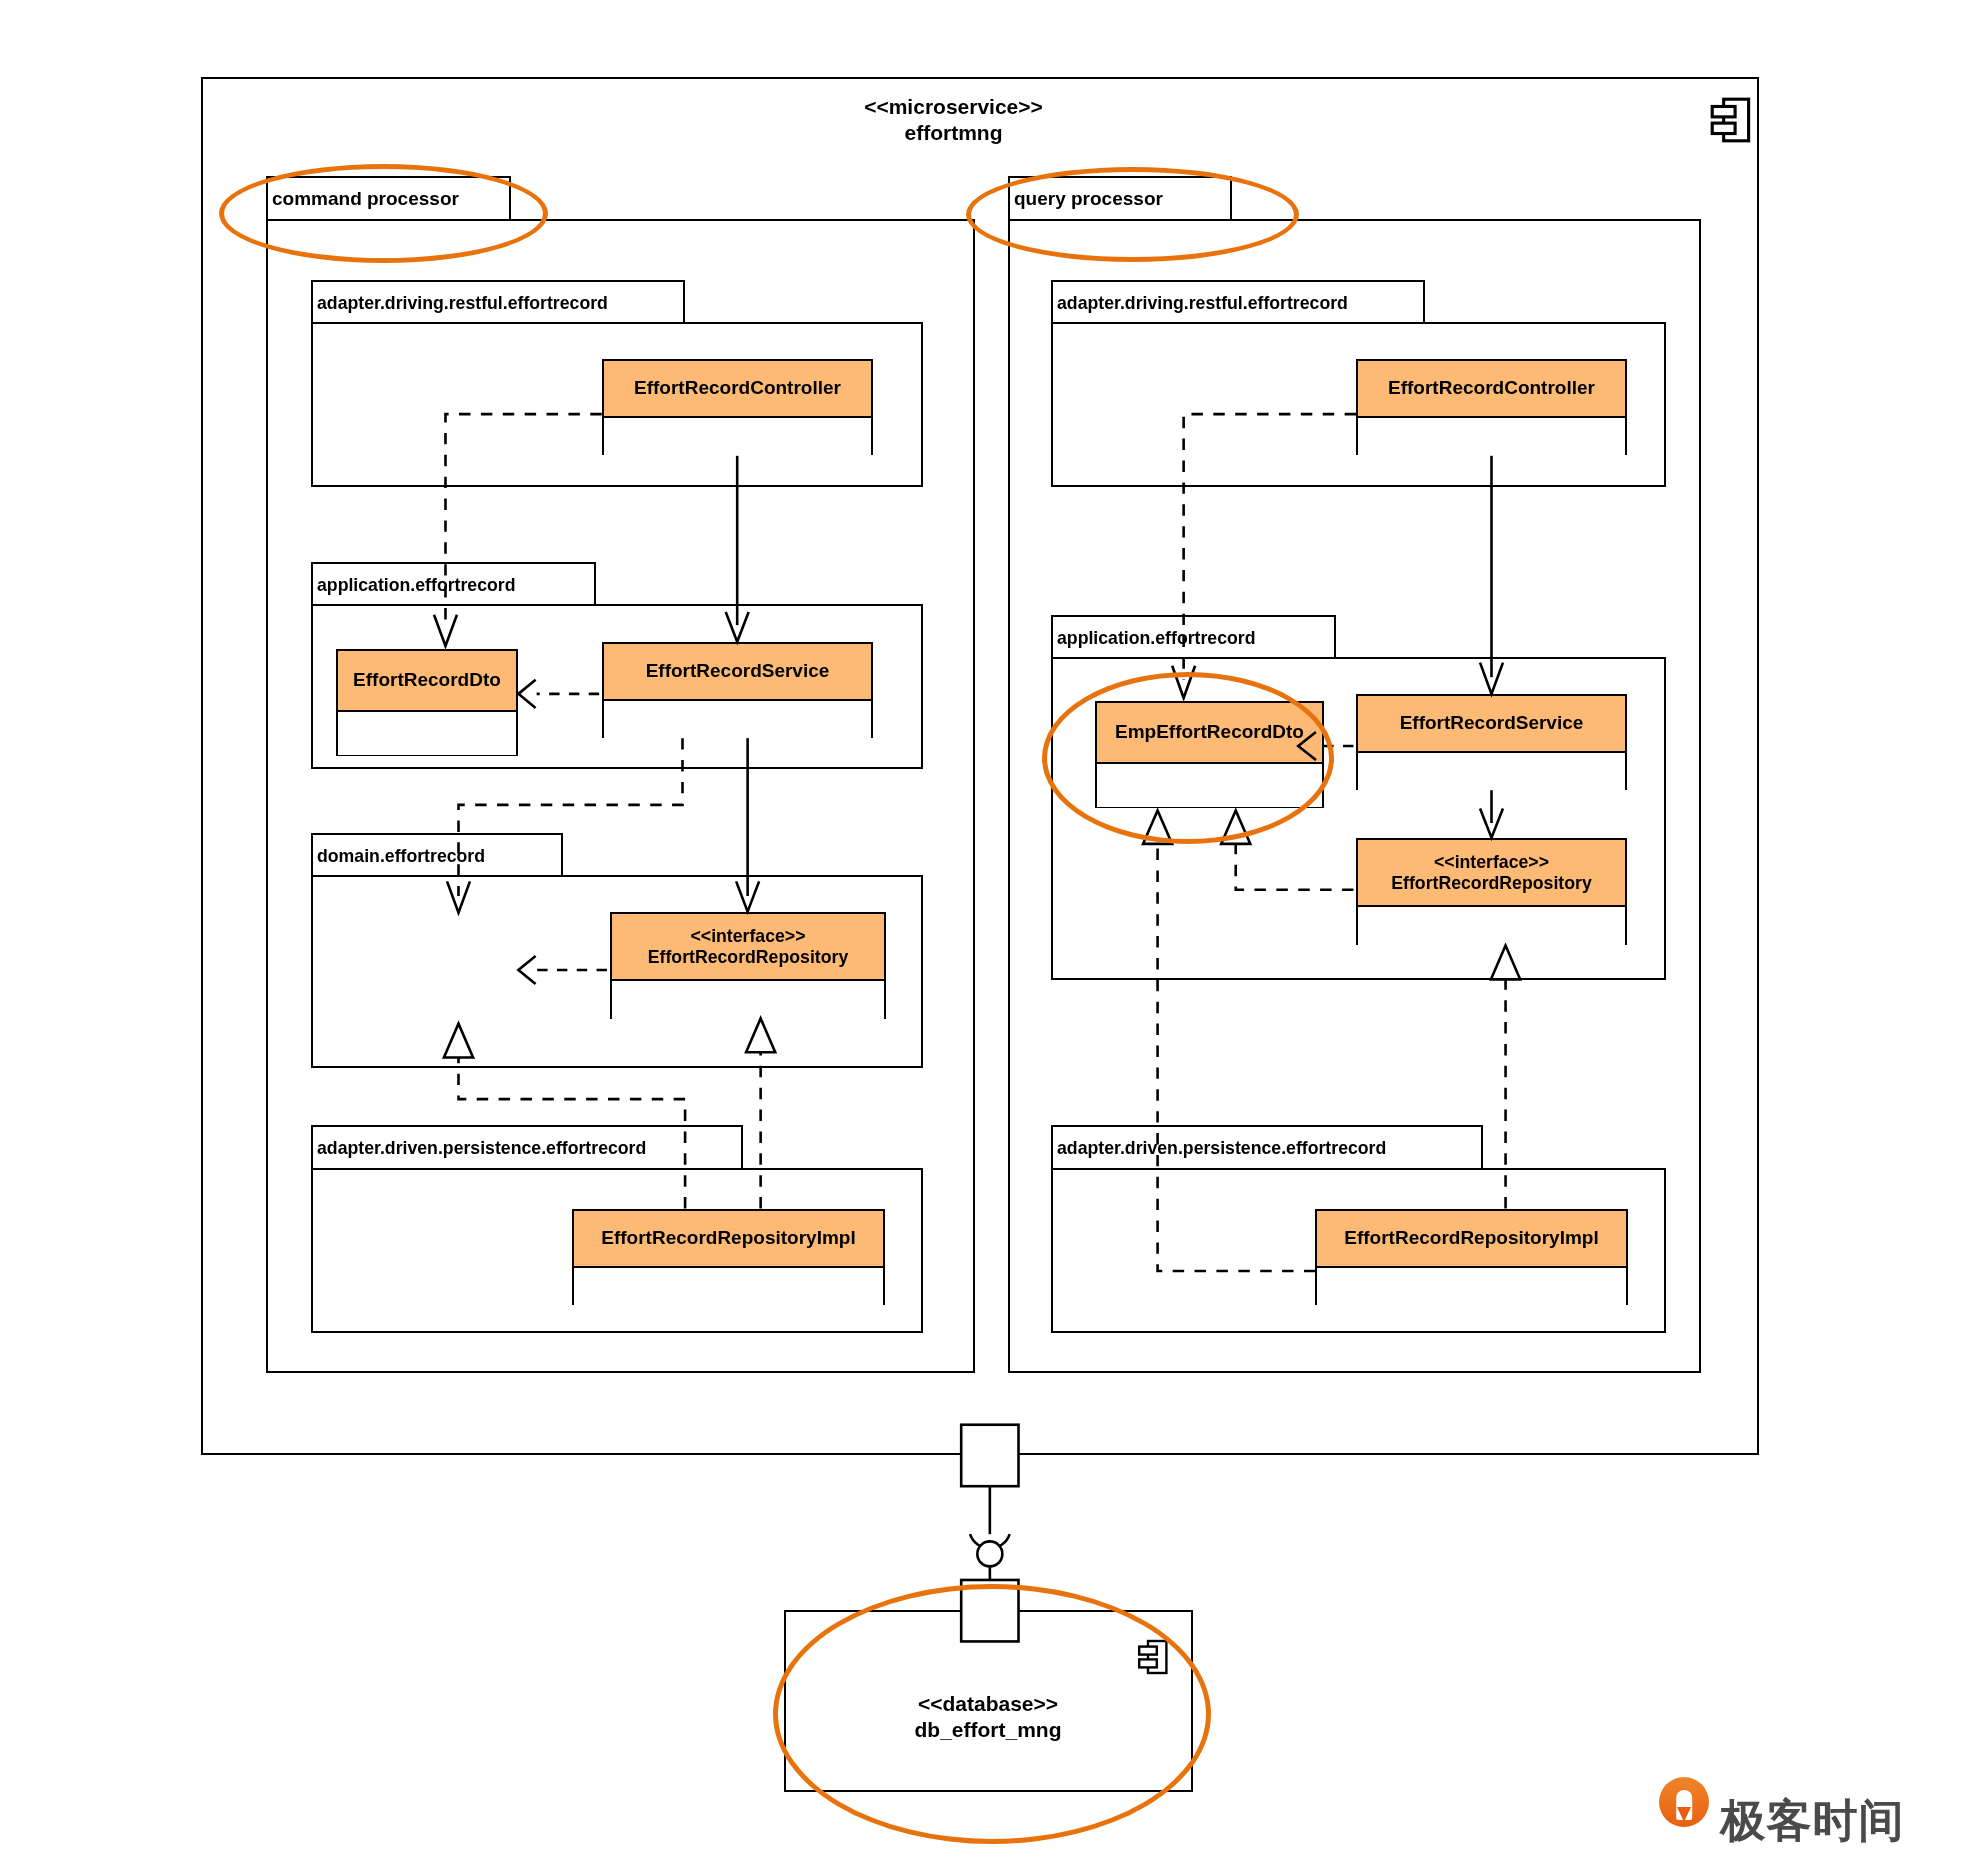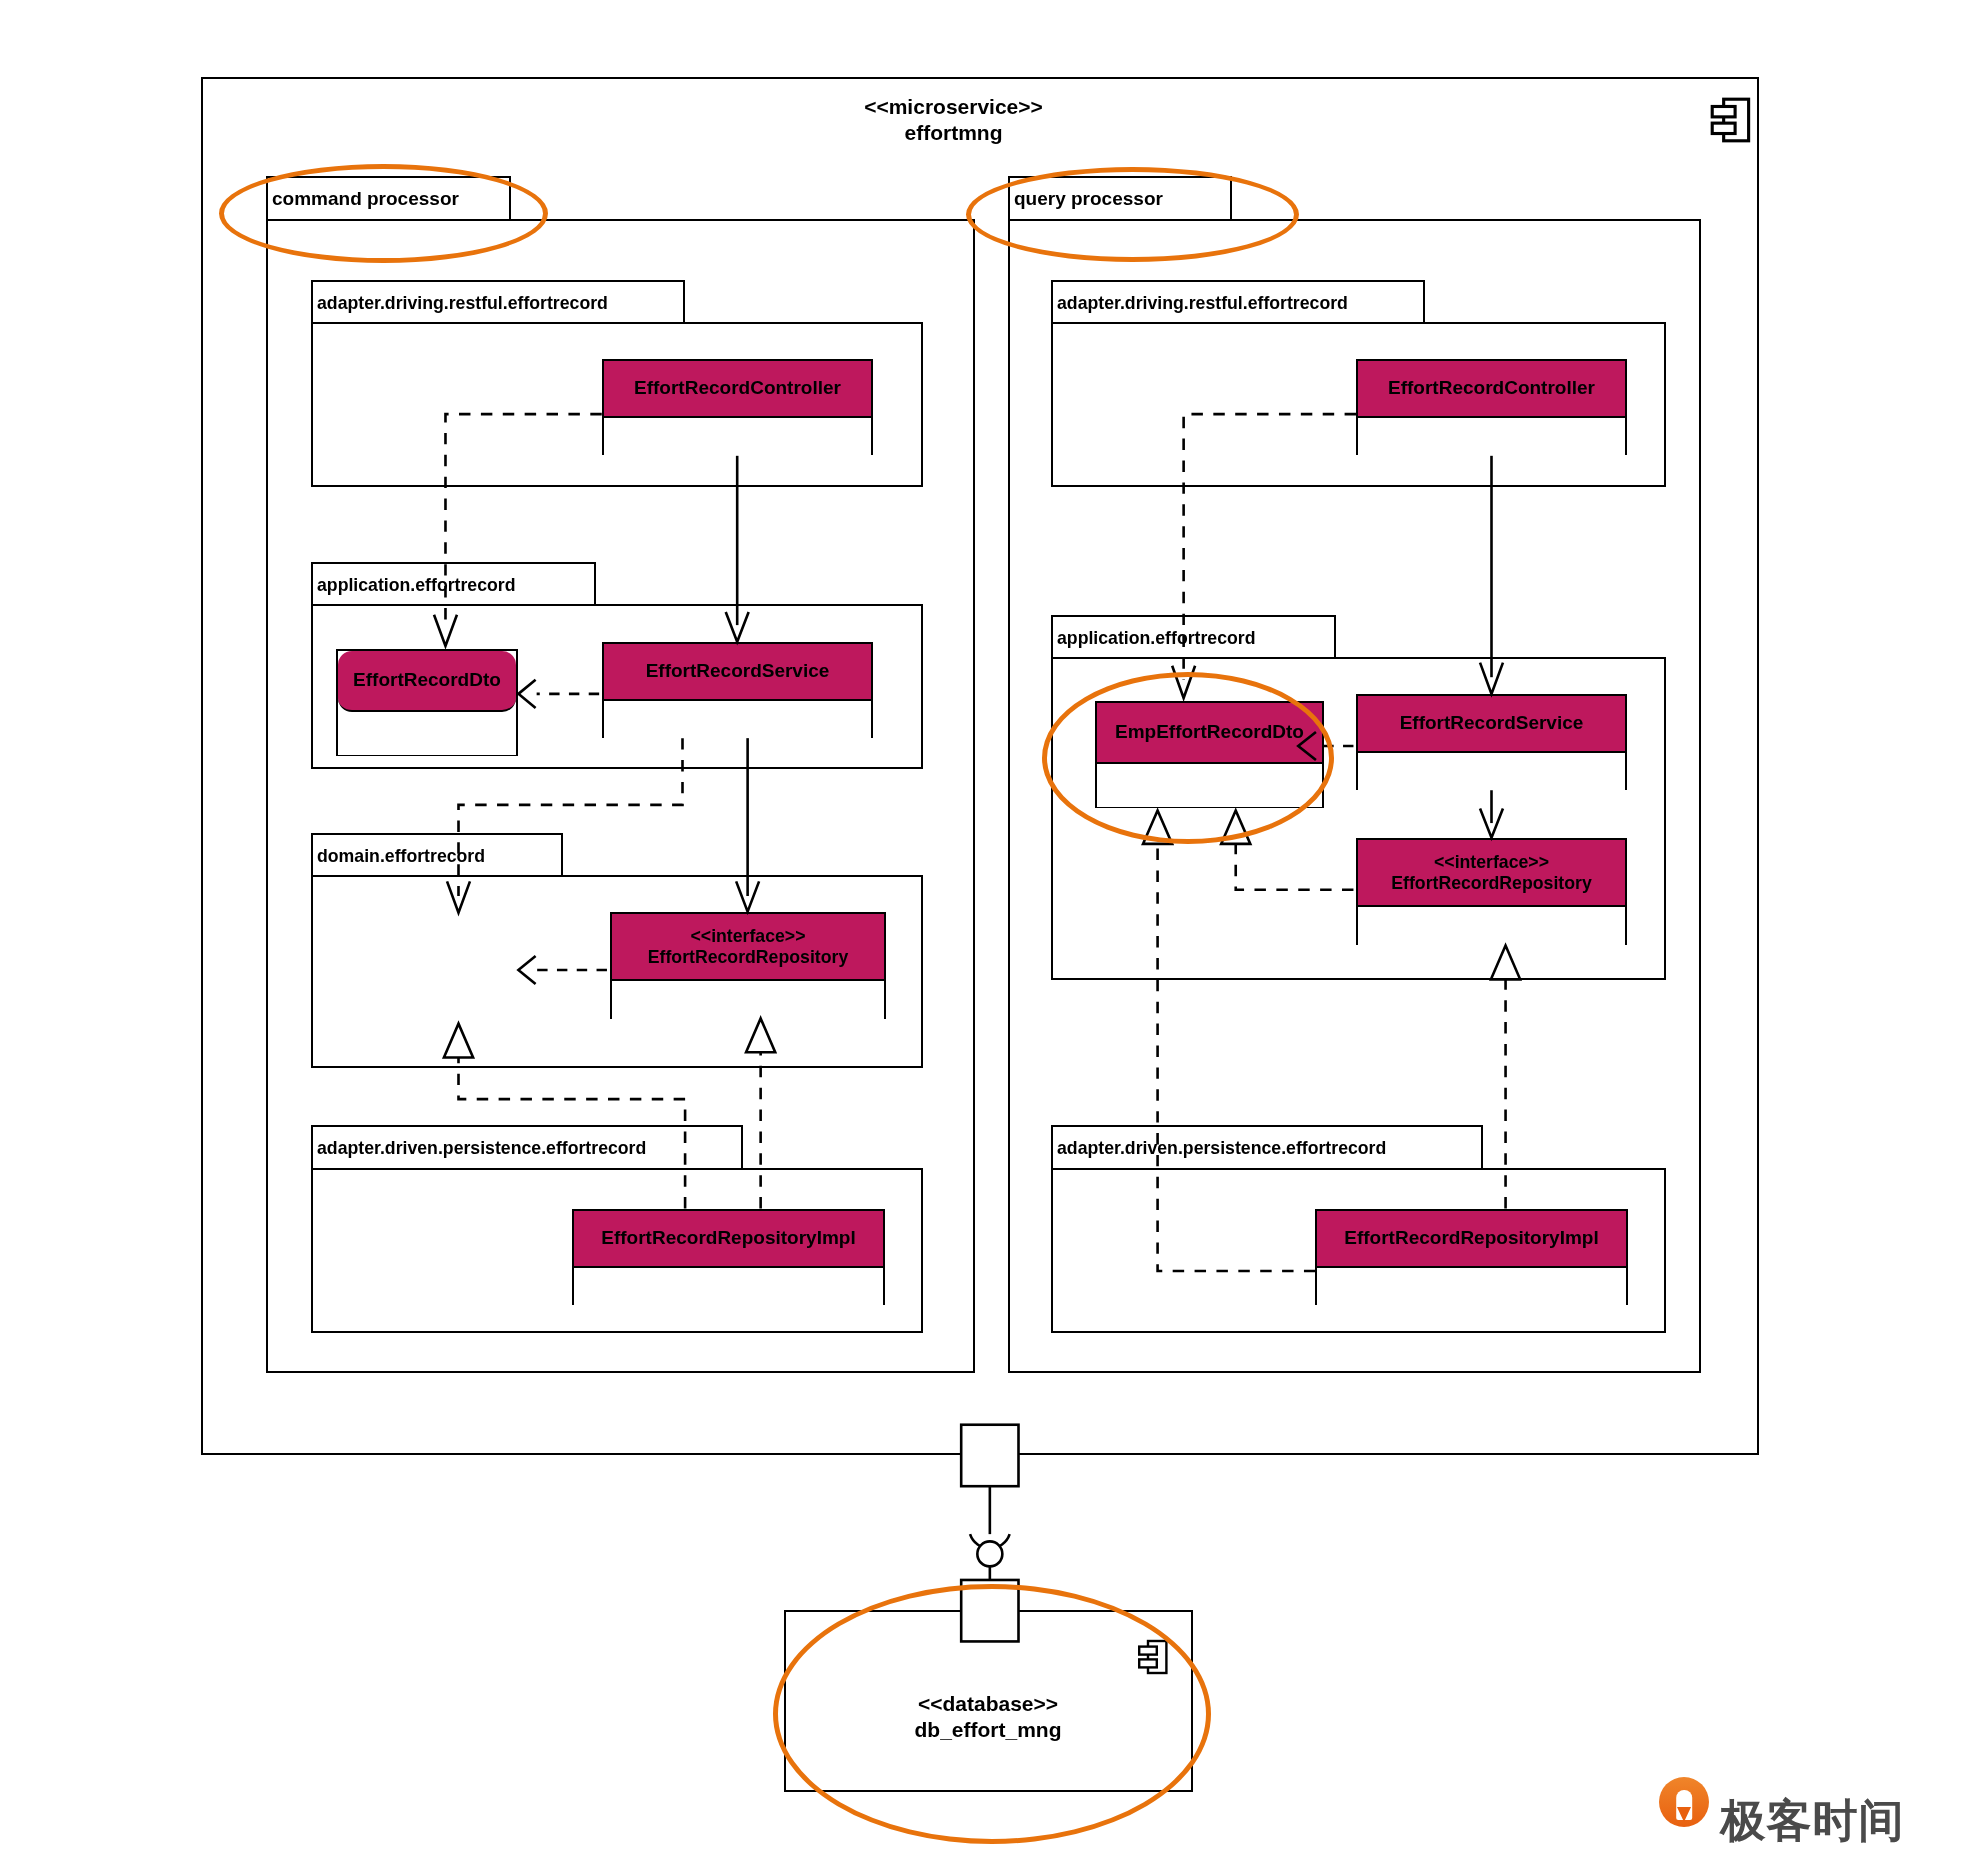--- a/index.html
+++ b/index.html
@@ -8,21 +8,21 @@
 
   
   .box{position:absolute;box-sizing:border-box;border:2.1px solid #000;background:transparent;}
   .comp-outer{border-width:2.1px;}
   .pkg-body{position:absolute;box-sizing:border-box;border:2.1px solid #000;background:#fff;}
   .pkg-tab{position:absolute;box-sizing:border-box;border:2.1px solid #000;border-bottom:none;background:#fff;
            display:flex;align-items:center;padding-left:4px;}
   .pkg-tab span{font-weight:bold;color:#000;white-space:nowrap;}
 
   .cls{position:absolute;box-sizing:border-box;border:2.1px solid #000;background:#fff;}
-  .cls-head{box-sizing:border-box;background:#be185d;border-bottom:2.1px solid #000;
+  .cls-head{box-sizing:border-box;background:#fdba74;border-bottom:2.1px solid #000;
             display:flex;flex-direction:column;align-items:center;justify-content:center;
             text-align:center;line-height:1.18;}
   .cls-head span{font-weight:bold;color:#000;white-space:nowrap;}
   .cls-body{background:#fff;}
 
   .title{position:absolute;text-align:center;font-weight:bold;color:#000;line-height:1.25;}
 
   
   svg.overlay{position:absolute;left:0;top:0;width:1975px;height:1867px;pointer-events:none;}
 
@@ -78,21 +78,21 @@
     </div>
     <div class="cls-body" style="height:37px;"></div>
   </div>
 
   <div class="pkg-tab" style="left:311px;top:562px;width:285px;height:44px;font-size:17.7px;">
     <span>application.effortrecord</span>
   </div>
   <div class="pkg-body" style="left:311px;top:604px;width:612px;height:165px;"></div>
 
   <div class="cls" style="left:336px;top:649px;width:182px;height:107px;">
-    <div class="cls-head" style="height:61px;font-size:19px;border-radius:14px;">
+    <div class="cls-head" style="height:61px;font-size:19px;">
       <span>EffortRecordDto</span>
     </div>
     <div class="cls-body" style="height:43px;"></div>
   </div>
 
   <div class="cls" style="left:602px;top:642px;width:271px;height:96px;">
     <div class="cls-head" style="height:57px;font-size:19px;">
       <span>EffortRecordService</span>
     </div>
     <div class="cls-body" style="height:37px;"></div>

